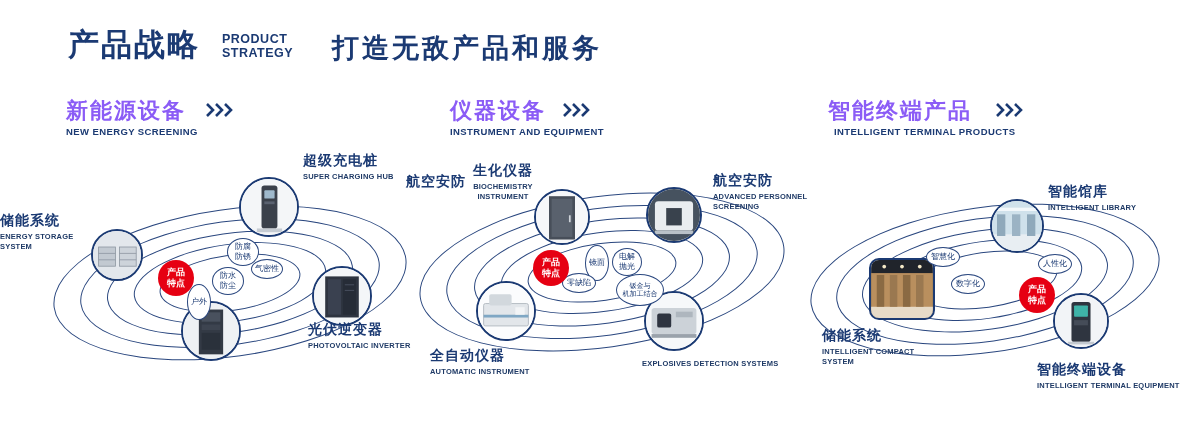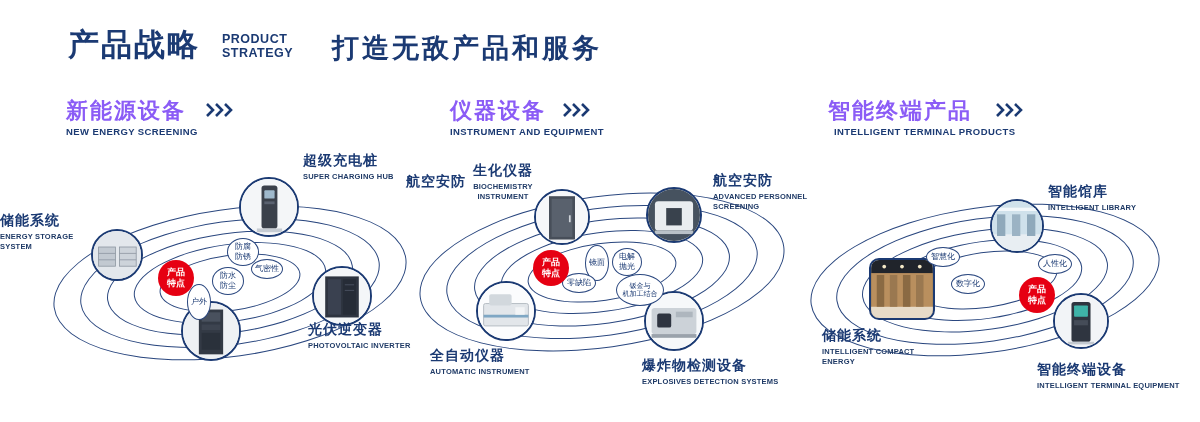--- a/index.html
+++ b/index.html
@@ -216,21 +216,20 @@
   <div class="pcircle" style="left:644px;top:291px;width:60px;height:60px;">
     <svg viewBox="0 0 60 60">
         <rect width="60" height="60" fill="#f6f8fa"></rect>
         <rect x="6" y="16" width="48" height="28" rx="3" fill="#ccd2d8"></rect>
         <rect x="12" y="22" width="15" height="15" rx="2" fill="#2e3440"></rect>
         <rect x="6" y="44" width="48" height="4" fill="#9aa2ab"></rect>
         <rect x="32" y="20" width="18" height="6" fill="#aeb6be"></rect>
       </svg>
   </div>
   <div class="plabel" style="left:642px;top:357px;">
-    <span class="cn">爆炸物检测设备</span>
     <span class="en">EXPLOSIVES DETECTION SYSTEMS</span>
   </div>
 
   <div class="badge" style="left:533px;top:250px;">产品
 特点</div>
   <div class="tag" style="left:585px;top:245px;width:24px;height:36px;">镜面</div>
   <div class="tag" style="left:612px;top:248px;width:30px;height:28px;">电解
 抛光</div>
   <div class="tag" style="left:562px;top:273px;width:34px;height:20px;">零缺陷</div>
   <div class="tag small" style="left:616px;top:274px;width:48px;height:32px;">钣金与
@@ -261,21 +260,21 @@
         <rect x="34" y="16" width="8" height="34" fill="#8a6a43"></rect>
         <rect x="48" y="16" width="8" height="34" fill="#9a7850"></rect>
         <circle cx="14" cy="7" r="2" fill="#f4e9c8"></circle>
         <circle cx="33" cy="7" r="2" fill="#f4e9c8"></circle>
         <circle cx="52" cy="7" r="2" fill="#f4e9c8"></circle>
       </svg>
   </div>
   <div class="plabel right" style="left:822px;top:327px;width:93px;">
     <span class="cn">储能系统</span>
     <span class="en">INTELLIGENT COMPACT
-ENERGY</span>
+SYSTEM</span>
   </div>
 
   <div class="pcircle" style="left:1053px;top:293px;width:56px;height:56px;">
     <svg viewBox="0 0 60 60">
         <rect width="60" height="60" fill="#f2f4f7"></rect>
         <rect x="19" y="8" width="22" height="46" rx="3" fill="#2f3540"></rect>
         <rect x="22" y="12" width="16" height="13" rx="1" fill="#3fb3a8"></rect>
         <rect x="22" y="29" width="16" height="6" fill="#454c58"></rect>
         <rect x="15" y="54" width="30" height="3" fill="#c3c9d0"></rect>
       </svg>

